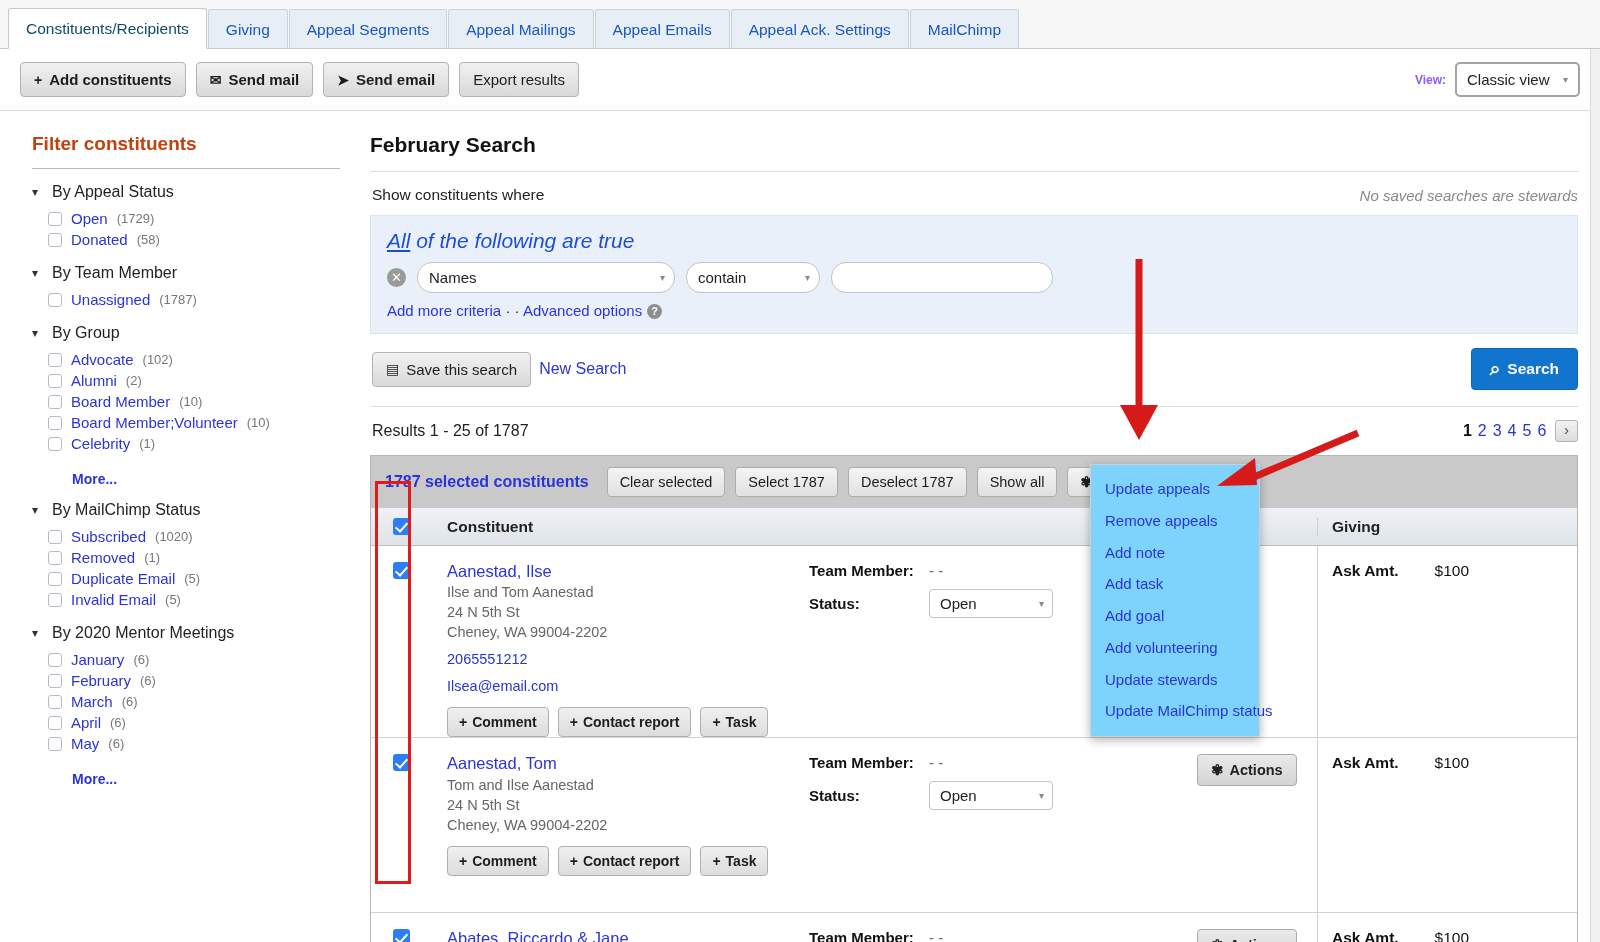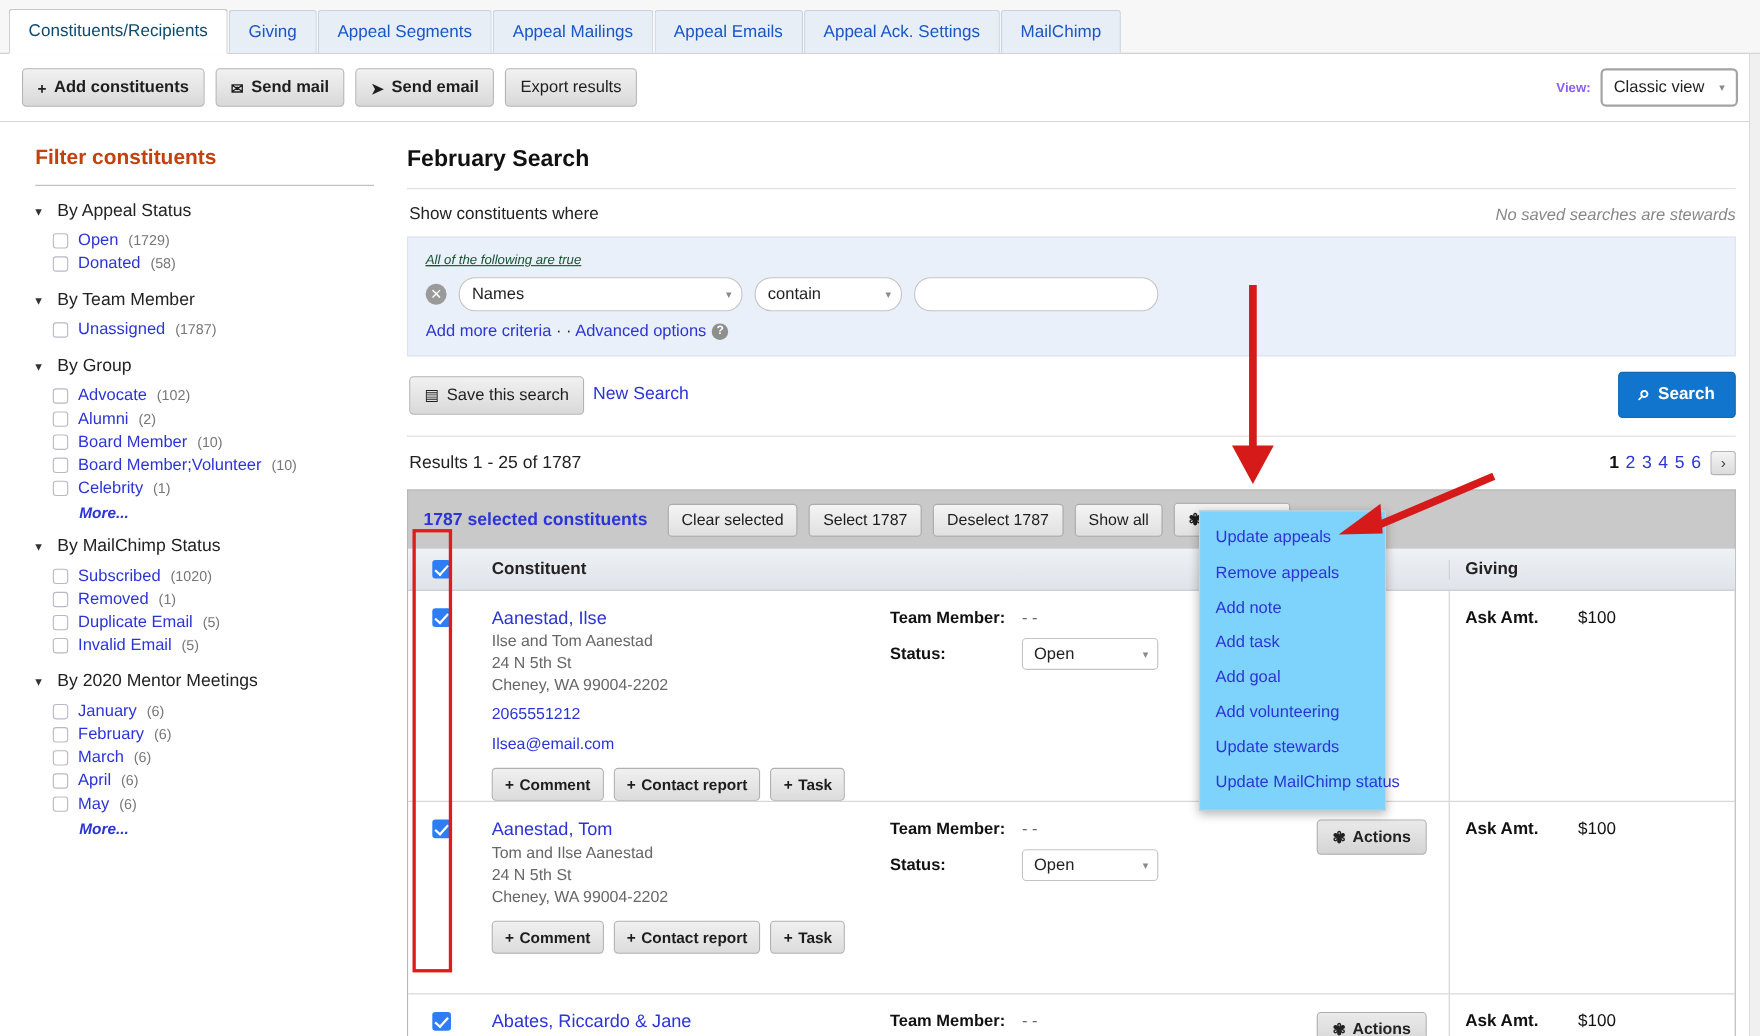--- a/index.html
+++ b/index.html
@@ -53,32 +53,32 @@
   .sb-head { display:flex; align-items:center; gap:9px; font-size:16px;
              color:#222; margin-bottom:7px; cursor:pointer; }
   .chev { color:#333; font-size:12px; width:11px; display:inline-block; }
   .sb-item { display:flex; align-items:center; gap:9px; padding:2px 0 2px 16px;
              font-size:15px; }
   .cb { width:14px; height:14px; border:1px solid #b9b9c6; border-radius:3px;
         background:#fff; flex:none; cursor:pointer; }
   .sb-label { color:#2b34d6; cursor:pointer; }
   .sb-count { color:#777; font-size:13px; }
   .sb-more { padding-left:40px; color:#2b34d6; font-weight:700; font-size:14px;
-             cursor:pointer; margin-top:4px;font-style:italic; }
+             cursor:pointer; margin-top:17px; }
 
   
   .main { flex:1; padding:22px 22px 0 8px; min-width:0; }
   .main-title { font-size:21px; font-weight:700; color:#111; padding-bottom:14px;
                 border-bottom:1px solid #ddd; }
   .showrow { display:flex; align-items:center; padding:14px 0 11px 2px; }
   .showrow .lbl { font-size:15.5px; color:#222; }
   .nosaved { margin-left:auto; font-style:italic; color:#888; font-size:15px; }
 
   .crit-panel { background:#eaf0fa; border:1px solid #dbe3f0; padding:13px 16px 14px 16px; }
-  .crit-title { font-style:italic; font-size:12px; color:#14532d; margin-bottom:9px;text-decoration:underline; }
+  .crit-title { font-style:italic; font-size:21px; color:#1d4ed8; margin-bottom:9px; }
   .crit-title u { text-decoration:underline; }
   .crit-row { display:flex; align-items:center; gap:11px; }
   .xcircle { width:19px; height:19px; border-radius:50%; background:#9a9a9a;
              color:#fff; font-size:13px; line-height:19px; text-align:center;
              flex:none; cursor:pointer; font-family:"Liberation Sans",sans-serif; }
   .fld { background:#fff; border:1px solid #c3c3c3; border-radius:15px;
          height:31px; display:flex; align-items:center; justify-content:space-between;
          padding:0 9px 0 11px; font-size:15px; color:#222; cursor:pointer; }
   .fld.sel1 { width:258px; }
   .fld.sel2 { width:134px; }

